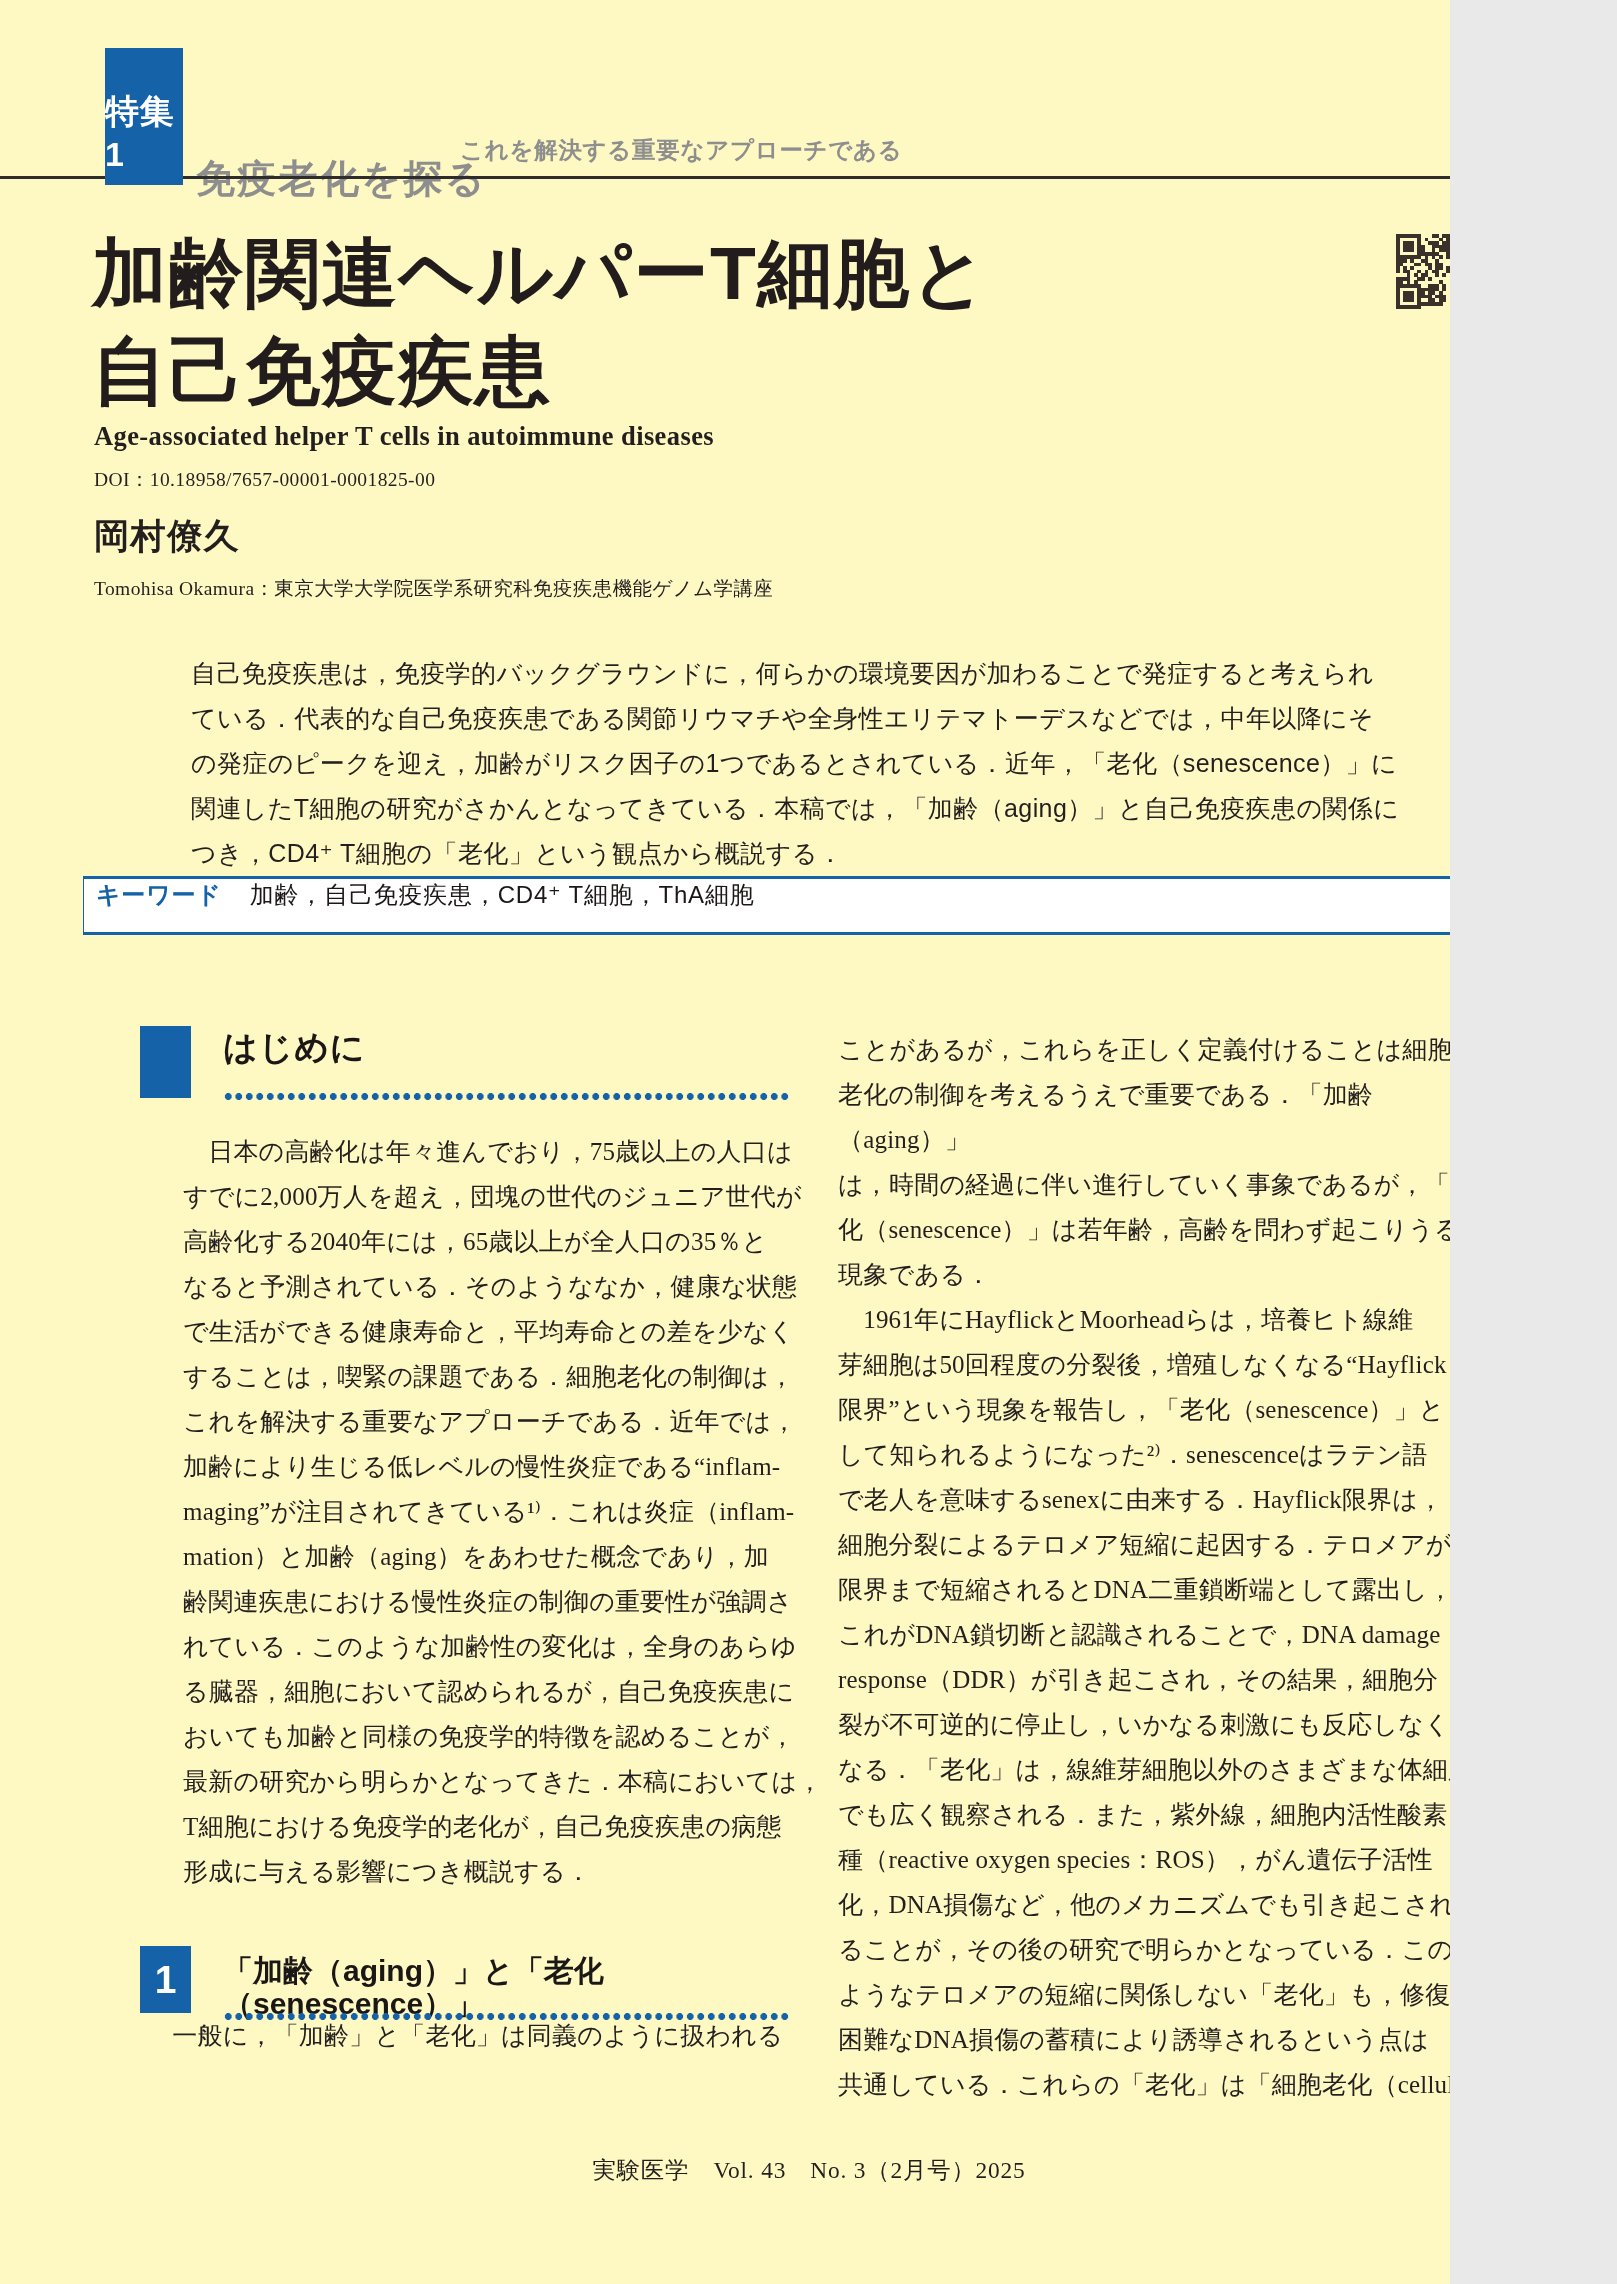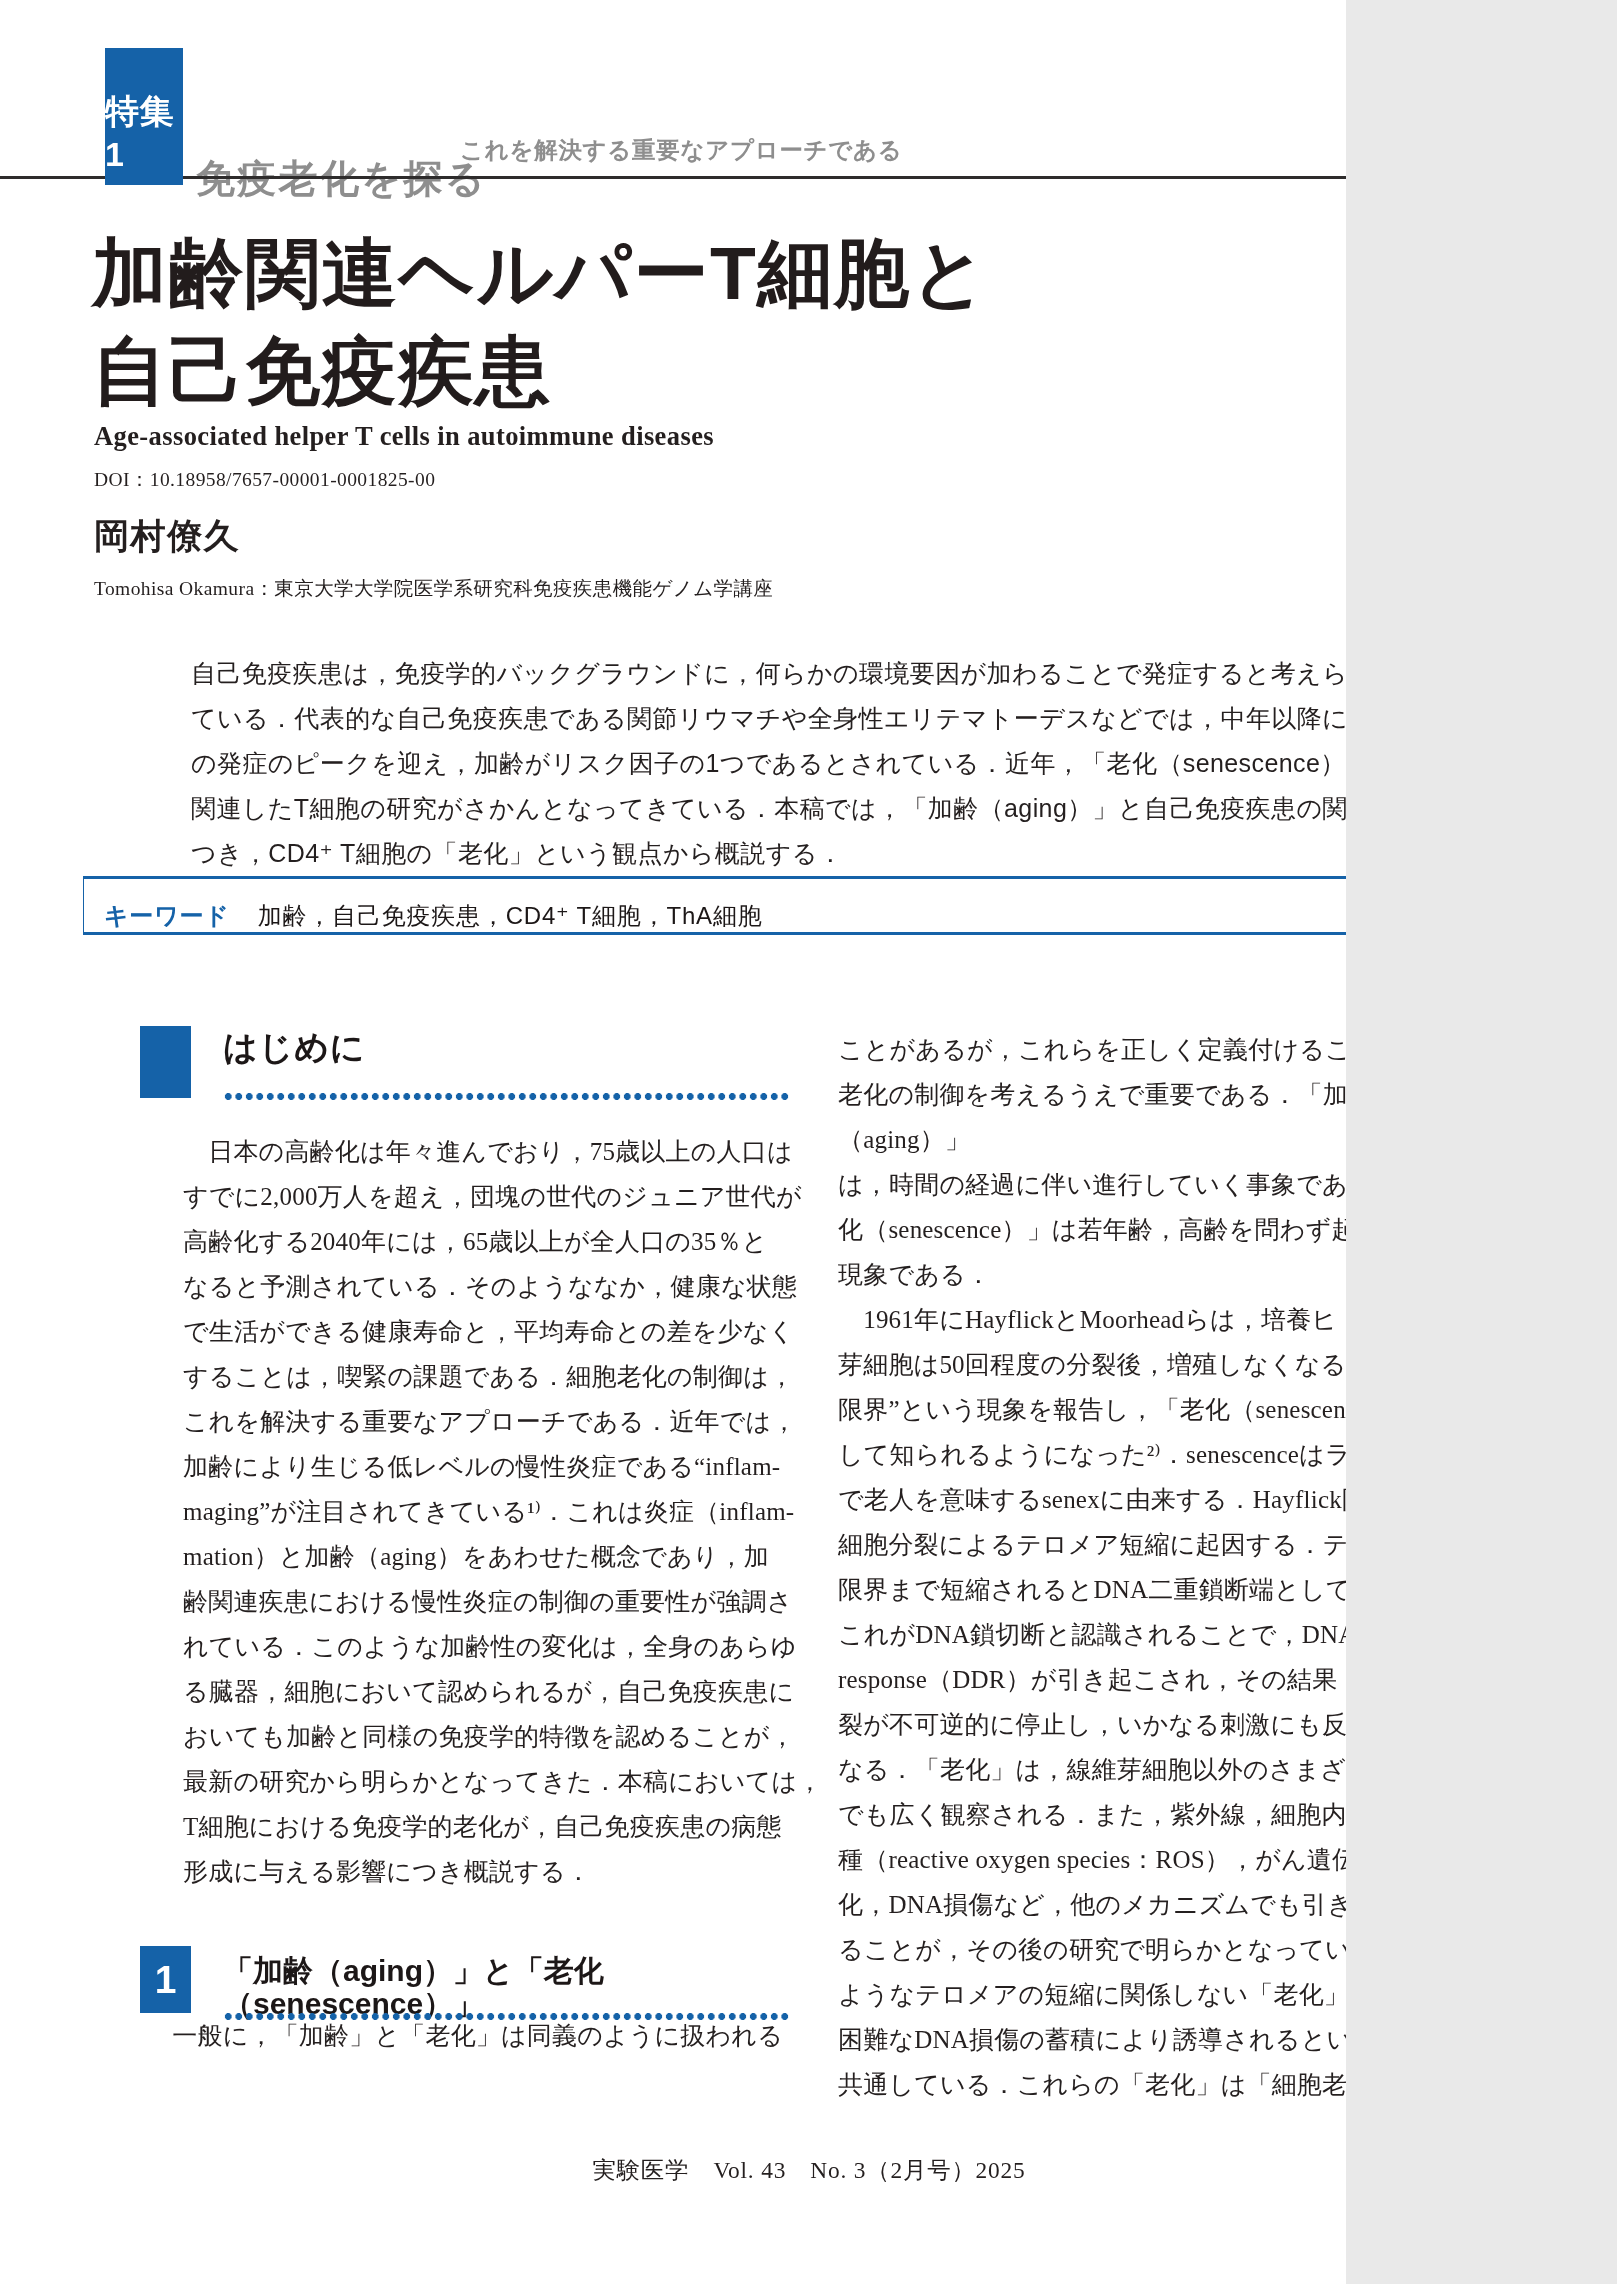--- a/index.html
+++ b/index.html
@@ -3,22 +3,22 @@
 <meta charset="utf-8">
 <style>
   :root{
     --accent:#1562a8;
     --gray:#8e8e8e;
     --ink:#241f1f;
   }
   html,body{margin:0;padding:0;background:#e9e9e9;}
   .page{
     position:relative;
-    width:1346px;height:2284px;
-    background:#ffffff;
+    width:1450px;height:2284px;
+    background:#fef9c3;
     overflow:hidden;
     font-family:"Liberation Serif","DejaVu Serif",serif;
     color:var(--ink);
   }
   .gothic{font-family:"Liberation Sans","DejaVu Sans",sans-serif;}
   .serif{font-family:"Liberation Serif","DejaVu Serif",serif;}
 
   
   .feature-badge{
     position:absolute;left:105px;top:48px;width:78px;height:137px;
@@ -70,21 +70,21 @@
     font-size:25px;line-height:45px;white-space:pre-line;
     letter-spacing:0.4px;
   }
 
   
   .kw-box{
     position:absolute;left:83px;top:876px;width:1457px;height:59px;
     box-sizing:border-box;background:#fff;
     border:1.6px solid var(--accent);
     border-top-width:3.9px;border-bottom-width:3.9px;
-    display:flex;align-items:flex-end;padding-left:20px;
+    display:flex;align-items:flex-start;padding-left:12px;
   }
   .kw-label{color:var(--accent);font-size:24px;font-weight:bold;letter-spacing:0.8px;}
   .kw-text{margin-left:28px;font-size:24px;letter-spacing:0.8px;color:#1c1717;}
 
   
   .col{position:absolute;font-size:25px;line-height:45px;}
   .col-left{left:140px;top:1026px;width:650px;}
   .col-right{left:838px;top:1027px;width:653px;}
   .body-text{white-space:pre-line;letter-spacing:0.2px;}
   .col-left .para1{position:absolute;left:0;top:103px;width:100%;margin-left:43px;}

